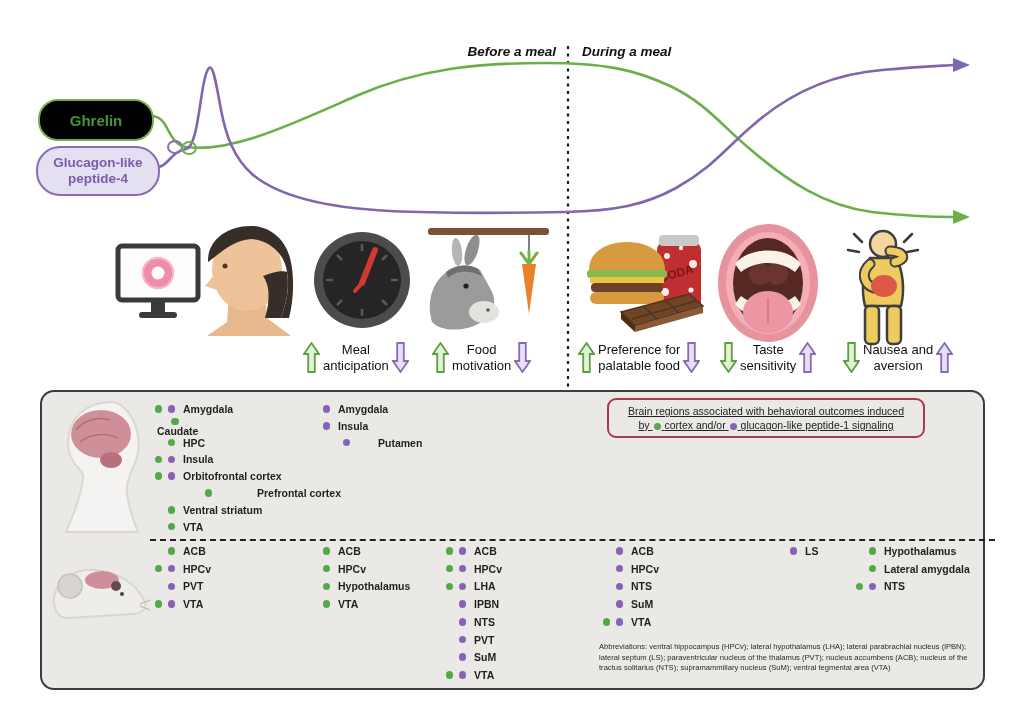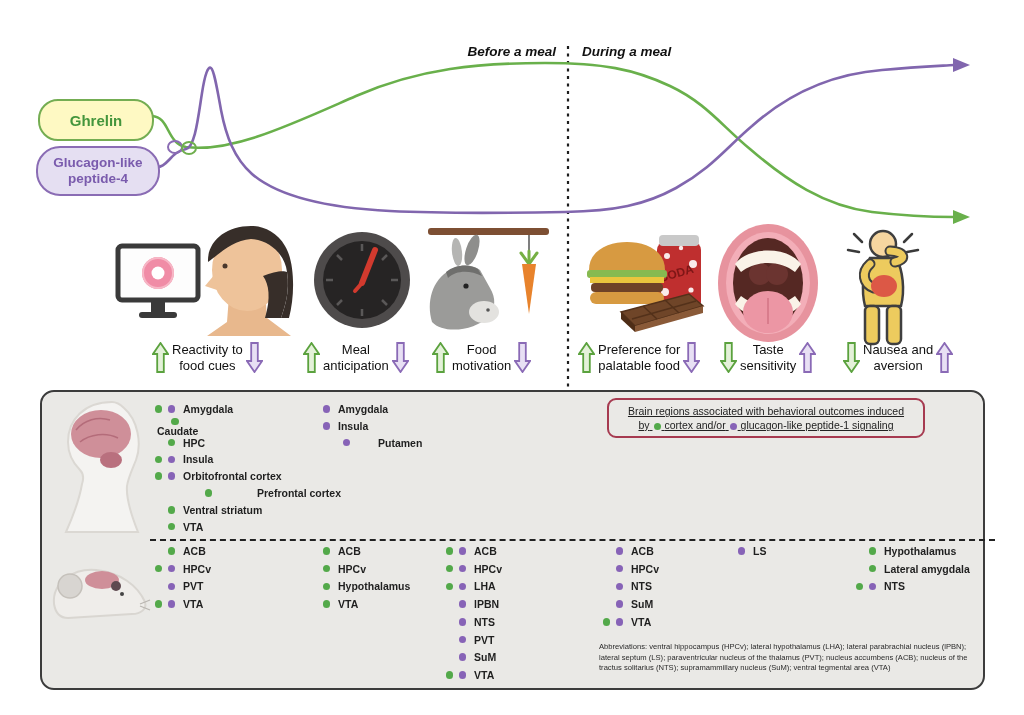--- a/index.html
+++ b/index.html
@@ -4,21 +4,21 @@
 <style>
   html,body{margin:0;padding:0;background:#fff;}
   .canvas{position:relative;width:1024px;height:715px;background:#ffffff;overflow:hidden;
           font-family:"Liberation Sans",sans-serif;color:#1c1c1c;}
   .abs{position:absolute;}
 
   
   .hormone-box{position:absolute;display:flex;align-items:center;justify-content:center;
                text-align:center;font-weight:bold;}
   .ghrelin-box{left:38px;top:99px;width:112px;height:38px;border:2.5px solid #74ad52;
-               border-radius:20px;background:#fef9c3;color:#44953c;font-size:15px;}
+               border-radius:20px;background:#000000;color:#44953c;font-size:15px;}
   .glp1-box{left:36px;top:146px;width:120px;height:46px;border:2.5px solid #8a6cb4;
             border-radius:24px;background:#e5dff2;color:#7a5bad;font-size:13.5px;line-height:1.2;}
 
   
   .phase{position:absolute;top:44px;font-size:13.5px;font-weight:bold;font-style:italic;color:#111;}
   .phase.before{left:440px;width:116px;text-align:right;}
   .phase.during{left:582px;width:130px;text-align:left;}
 
   
   .outcome{position:absolute;top:342px;display:flex;align-items:center;gap:3px;}
@@ -172,29 +172,20 @@
     <path d="M30 40 L56 40 C63 52 65 72 61 88 L25 88 C21 72 23 52 30 40 Z" fill="#edcb5e" stroke="#3f3f3f" stroke-width="2.5"></path>
     <path d="M55 44 C66 42 66 34 50 33" fill="none" stroke="#3f3f3f" stroke-width="11" stroke-linecap="round"></path>
     <path d="M55 44 C66 42 66 34 50 33" fill="none" stroke="#edcb5e" stroke-width="7" stroke-linecap="round"></path>
     <path d="M30 46 C21 54 23 66 34 70" fill="none" stroke="#3f3f3f" stroke-width="11" stroke-linecap="round"></path>
     <path d="M30 46 C21 54 23 66 34 70" fill="none" stroke="#edcb5e" stroke-width="7" stroke-linecap="round"></path>
     <ellipse cx="44" cy="68" rx="13" ry="11" fill="#dc5846"></ellipse>
     <rect x="25" y="88" width="14" height="38" rx="5" fill="#edcb5e" stroke="#3f3f3f" stroke-width="2.5"></rect>
     <rect x="47" y="88" width="14" height="38" rx="5" fill="#edcb5e" stroke="#3f3f3f" stroke-width="2.5"></rect>
   </svg>
 
-  <div class="outcome" style="left:152px">
-      <svg class="blockarrow  " width="17" height="31" viewBox="0 0 17 31">
-    <path d="M8.5 1 L16 12 L11.8 12 L11.8 30 L5.2 30 L5.2 12 L1 12 Z" fill="#e4f1d9" stroke="#5ba23e" stroke-width="1.8"></path>
-      </svg>
-      <div class="outcome-label">Reactivity to<br>food cues</div>
-      <svg class="blockarrow  " width="17" height="31" viewBox="0 0 17 31">
-    <path d="M8.5 30 L16 19 L11.8 19 L11.8 1 L5.2 1 L5.2 19 L1 19 Z" fill="#e8e0f4" stroke="#8a6ab6" stroke-width="1.8"></path>
-      </svg>
-    </div>
   <div class="outcome" style="left:303px">
       <svg class="blockarrow  " width="17" height="31" viewBox="0 0 17 31">
     <path d="M8.5 1 L16 12 L11.8 12 L11.8 30 L5.2 30 L5.2 12 L1 12 Z" fill="#e4f1d9" stroke="#5ba23e" stroke-width="1.8"></path>
       </svg>
       <div class="outcome-label">Meal<br>anticipation</div>
       <svg class="blockarrow  " width="17" height="31" viewBox="0 0 17 31">
     <path d="M8.5 30 L16 19 L11.8 19 L11.8 1 L5.2 1 L5.2 19 L1 19 Z" fill="#e8e0f4" stroke="#8a6ab6" stroke-width="1.8"></path>
       </svg>
     </div>
   <div class="outcome" style="left:432px">
@@ -506,21 +497,21 @@
         </div>
         <div class="region-item" style="left: 558px; top: 221.8px;">
           <span class="slot">
             <span class="dot green"></span>
           </span>
           <span class="slot">
             <span class="dot purple"></span>
           </span>
           <span class="region-label">VTA</span>
         </div>
-        <div class="region-item" style="left: 680px; top: 151px; justify-content: space-between;">
+        <div class="region-item" style="left: 732px; top: 151px; justify-content: space-between;">
           <span class="slot"></span>
           <span class="slot">
             <span class="dot purple"></span>
           </span>
           <span class="region-label">LS</span>
         </div>
         <div class="region-item" style="left: 811px; top: 151px;">
           <span class="slot"></span>
           <span class="slot">
             <span class="dot green"></span>

